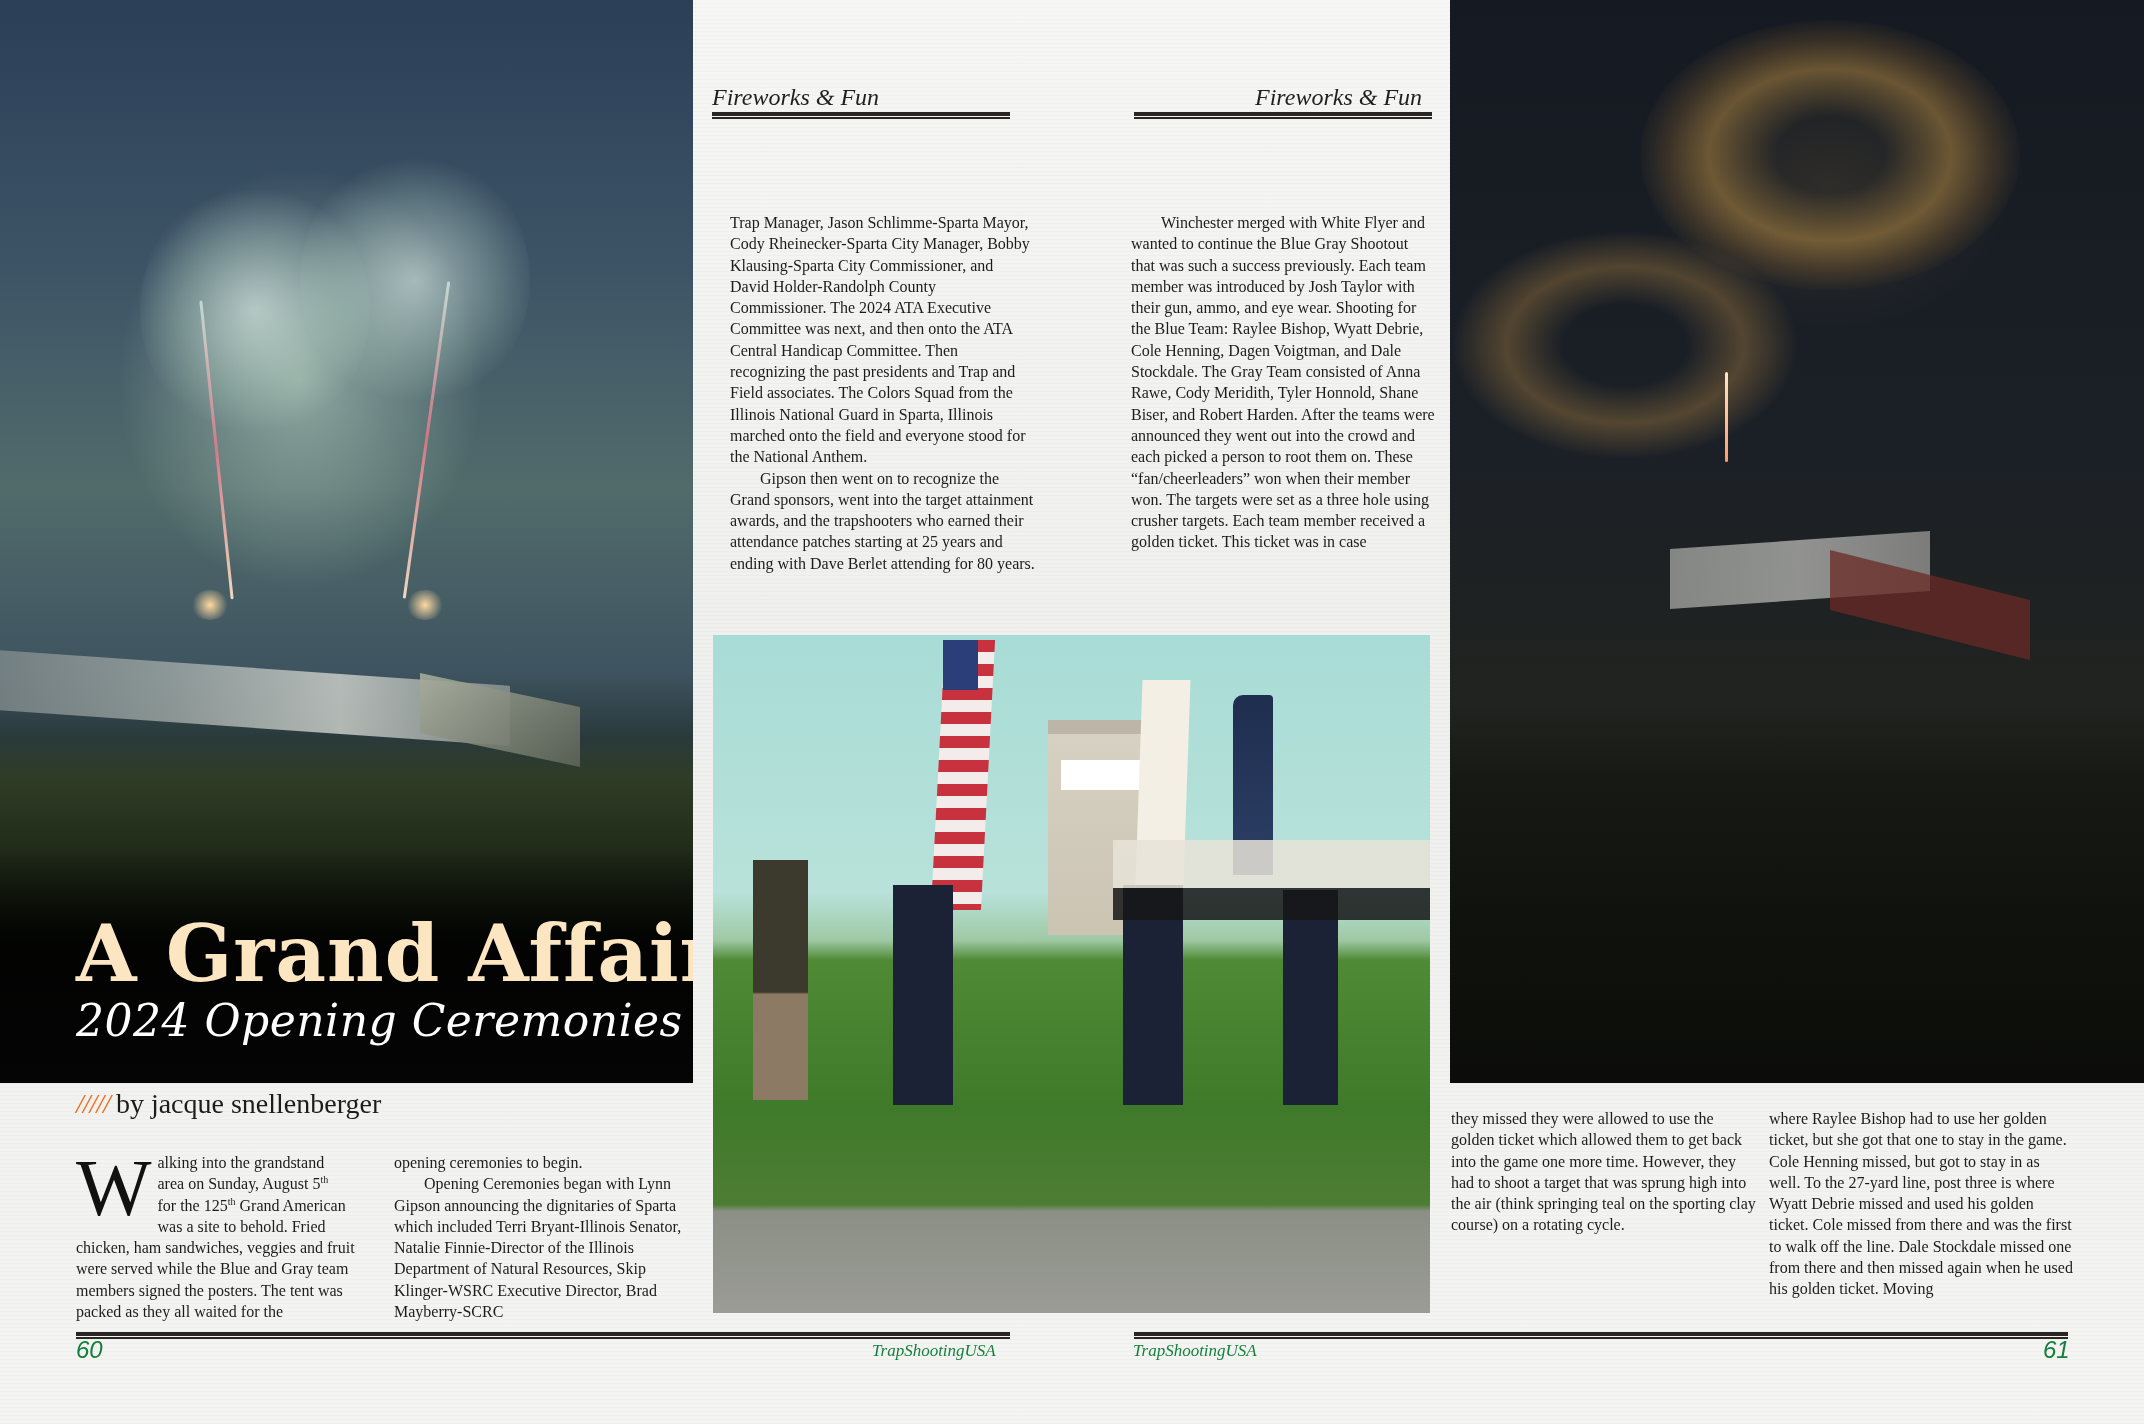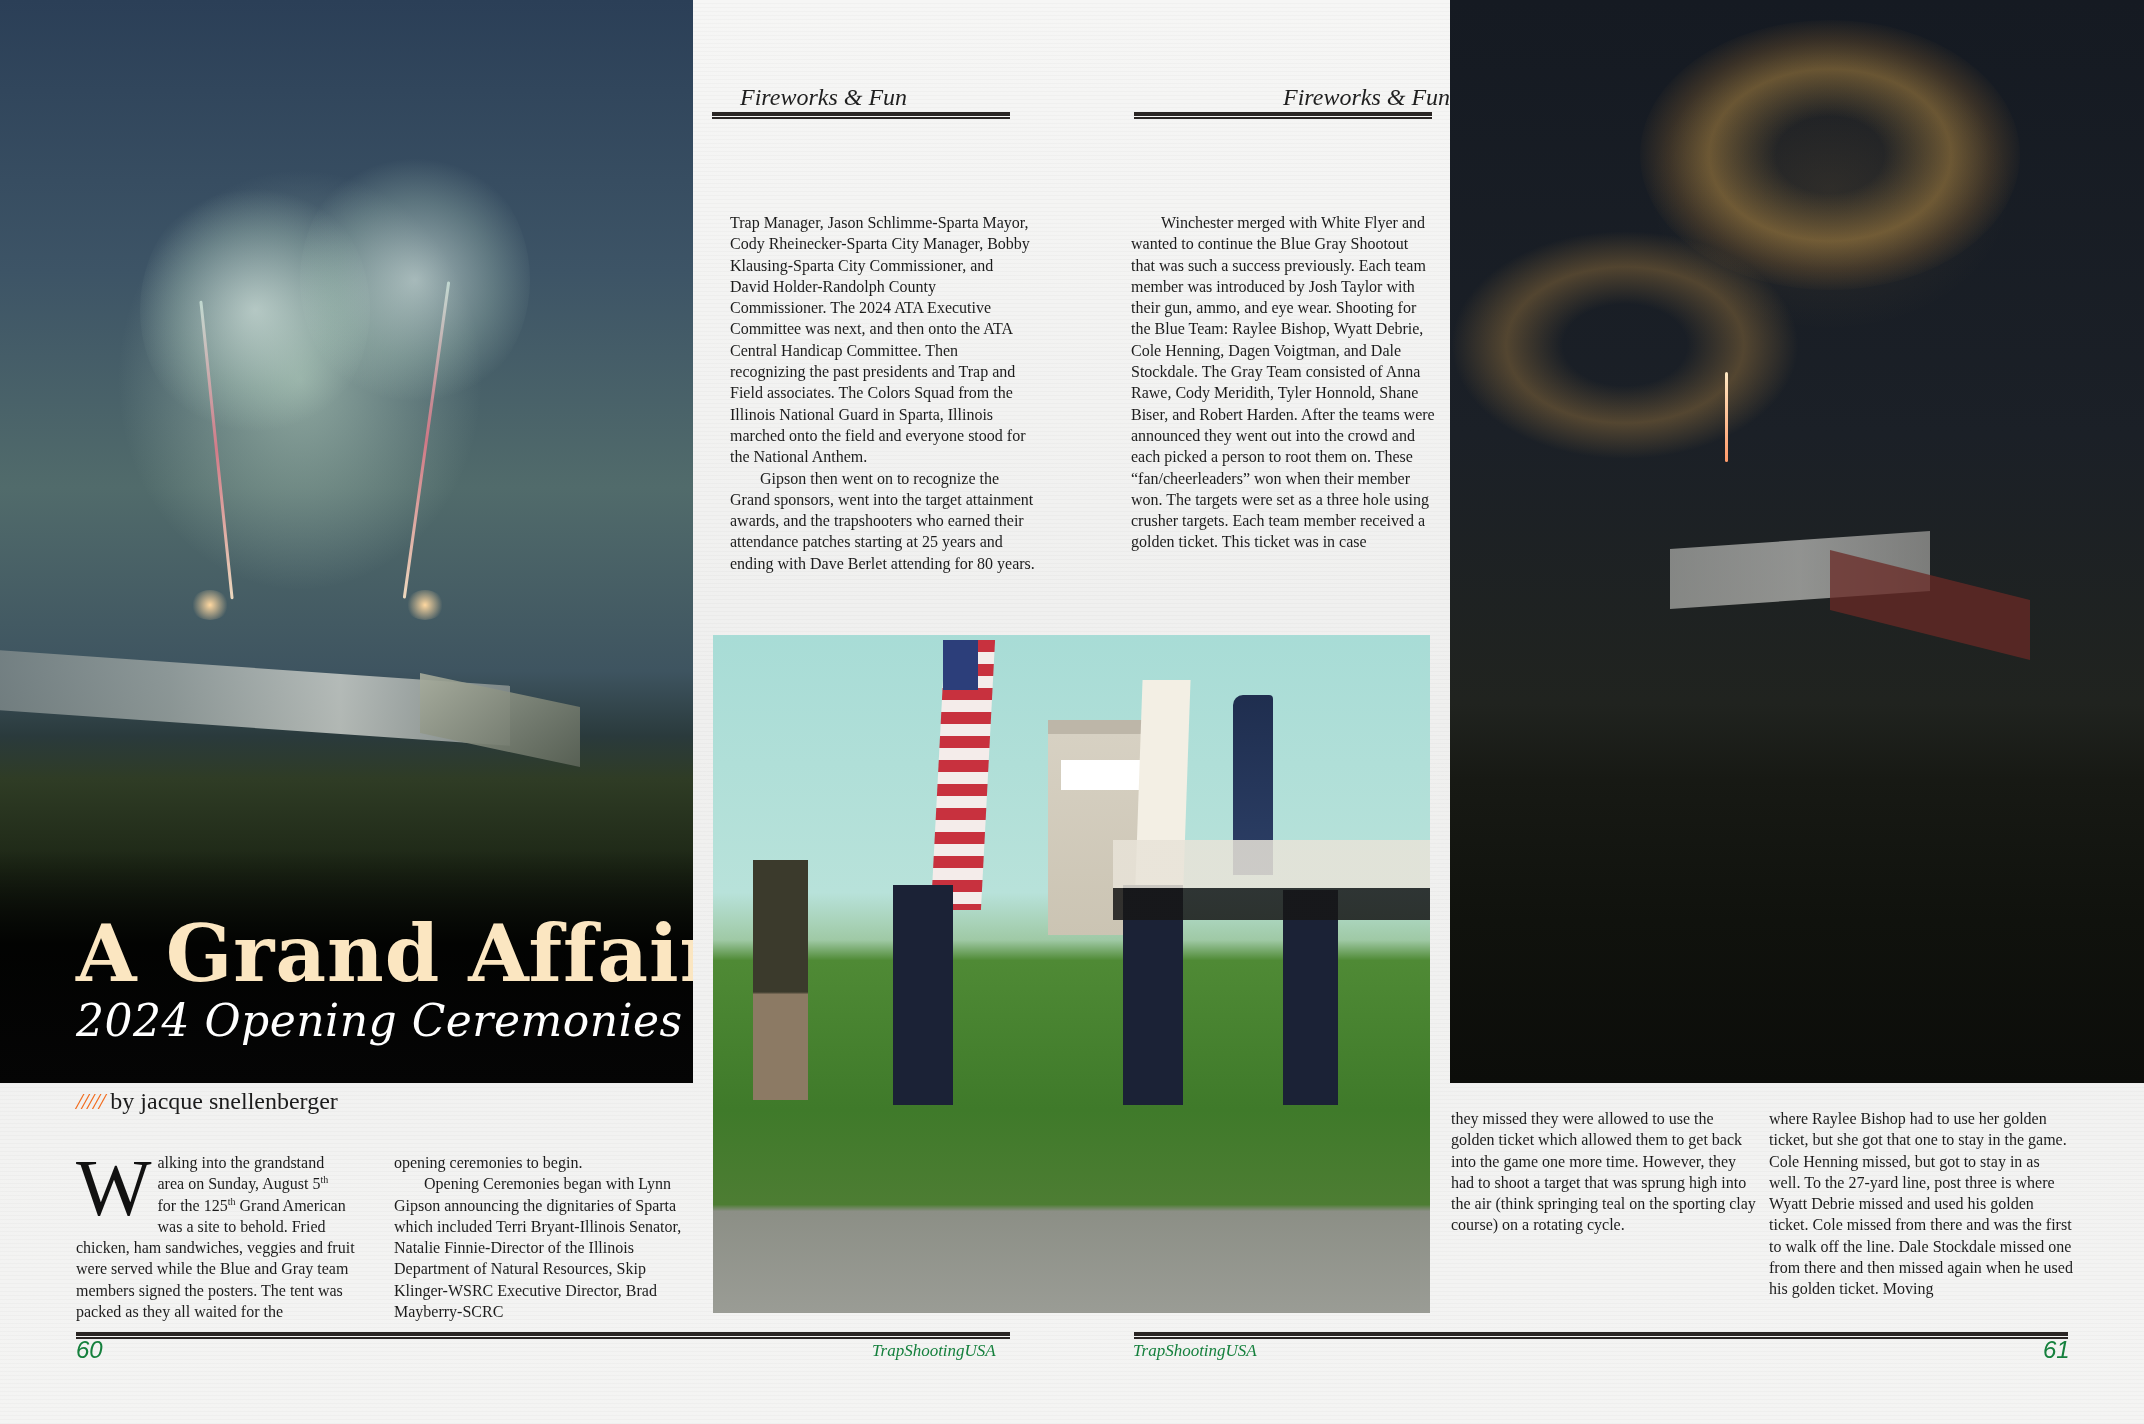--- a/index.html
+++ b/index.html
@@ -46,37 +46,37 @@
   }
   #title-sub {
     position: absolute; left: 76px; top: 995px;
     font-family: "DejaVu Serif", serif; font-style: italic;
     font-size: 44px; color: #ffffff; white-space: nowrap; letter-spacing: 0.5px;
   }
 
   
   .runhead {
     position: absolute; top: 84px; font-style: italic;
-    font-family: "Liberation Serif", serif; font-size: 24px; color: #1f1f1f; white-space: nowrap; margin-left: 28px;
+    font-family: "Liberation Serif", serif; font-size: 24px; color: #1f1f1f; white-space: nowrap;
   }
   .rule-double {
     position: absolute; height: 7px;
     border-top: 4px solid #2a2624; border-bottom: 2px solid #2a2624;
   }
 
   
   .col {
     position: absolute; font-size: 16px; line-height: 21.3px; color: #1c1c1c;
     font-family: "Liberation Serif", serif;
   }
   .col p { margin: 0; }
   .col p.indent { text-indent: 30px; }
 
   #byline {
-    position: absolute; left: 76px; top: 1088px; font-size: 24px; white-space: nowrap;
+    position: absolute; left: 76px; top: 1088px; font-size: 28px; white-space: nowrap;
     font-family: "Liberation Serif", serif; color: #1c1c1c;
   }
   #byline .slashes { color: #f26b1d; font-style: italic; letter-spacing: -1px; margin-right: 6px; }
 
   .dropcap {
     float: left; font-size: 80px; line-height: 64px; margin: 4px 6px 0 0;
     font-family: "Liberation Serif", serif; color: #111;
   }
   sup { font-size: 10px; line-height: 0; vertical-align: 6px; text-align: center; }
 

